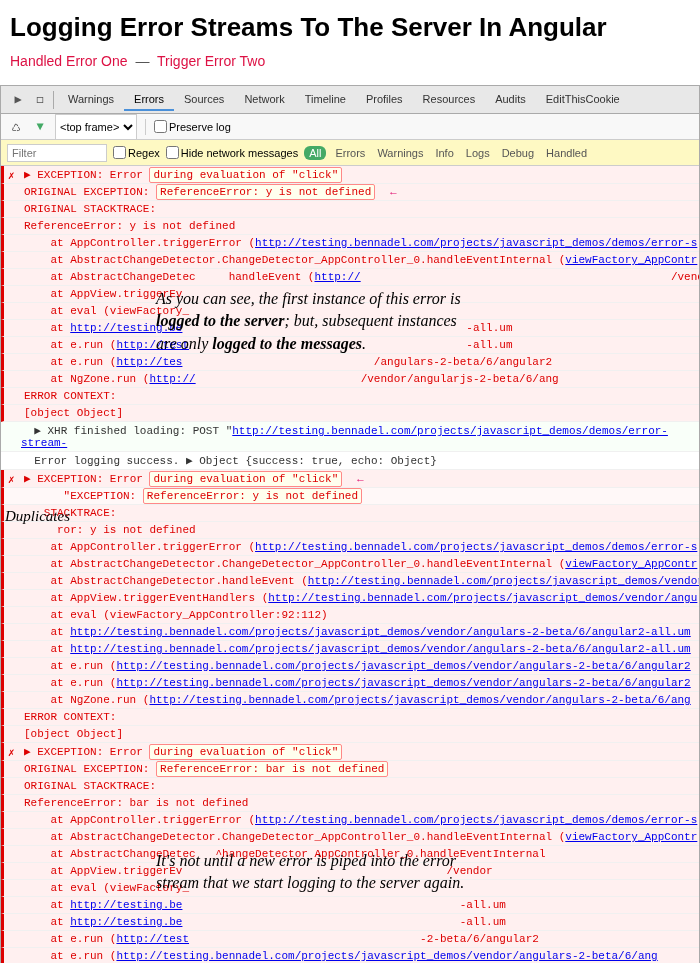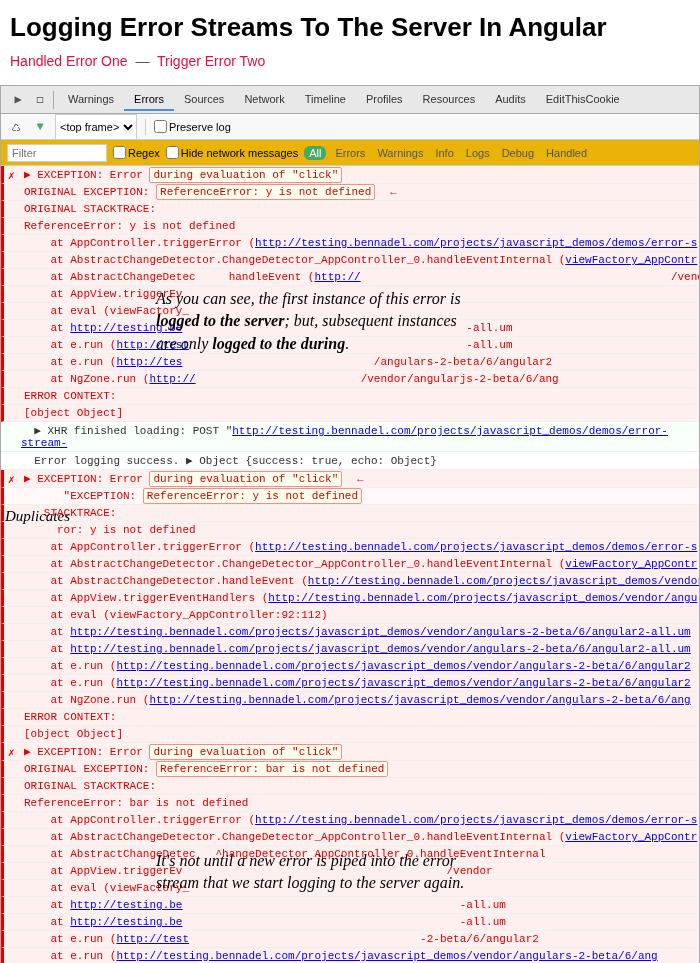--- a/index.html
+++ b/index.html
@@ -87,21 +87,21 @@
       background: #f8f8f8;
       gap: 6px;
       height: 26px;
     }
     
     .toolbar3 {
       display: flex;
       align-items: center;
       padding: 3px 6px;
       border-bottom: 1px solid #ccc;
-      background: #eab308;
+      background: #fef9c3;
       gap: 6px;
       height: 26px;
     }
     
     .filter-input {
       border: 1px solid #ccc;
       padding: 1px 4px;
       font-size: 11px;
       width: 100px;
       height: 18px;
@@ -286,21 +286,21 @@
         <div class="console-line error">&nbsp;&nbsp;&nbsp;&nbsp;at AppView.triggerEv</div>
         <div class="console-line error">&nbsp;&nbsp;&nbsp;&nbsp;at eval (viewFactory_</div>
         <div class="console-line error">&nbsp;&nbsp;&nbsp;&nbsp;at <span class="link-url">http://testing.be</span>&nbsp;&nbsp;&nbsp;&nbsp;&nbsp;&nbsp;&nbsp;&nbsp;&nbsp;&nbsp;&nbsp;&nbsp;&nbsp;&nbsp;&nbsp;&nbsp;&nbsp;&nbsp;&nbsp;&nbsp;&nbsp;&nbsp;&nbsp;&nbsp;&nbsp;&nbsp;&nbsp;&nbsp;&nbsp;&nbsp;&nbsp;&nbsp;&nbsp;&nbsp;&nbsp;&nbsp;&nbsp;&nbsp;&nbsp;&nbsp;&nbsp;&nbsp;&nbsp;-all.um</div>
         <div class="console-line error">&nbsp;&nbsp;&nbsp;&nbsp;at e.run (<span class="link-url">http://test</span>&nbsp;&nbsp;&nbsp;&nbsp;&nbsp;&nbsp;&nbsp;&nbsp;&nbsp;&nbsp;&nbsp;&nbsp;&nbsp;&nbsp;&nbsp;&nbsp;&nbsp;&nbsp;&nbsp;&nbsp;&nbsp;&nbsp;&nbsp;&nbsp;&nbsp;&nbsp;&nbsp;&nbsp;&nbsp;&nbsp;&nbsp;&nbsp;&nbsp;&nbsp;&nbsp;&nbsp;&nbsp;&nbsp;&nbsp;&nbsp;&nbsp;&nbsp;-all.um</div>
         <div class="console-line error">&nbsp;&nbsp;&nbsp;&nbsp;at e.run (<span class="link-url">http://tes</span>&nbsp;&nbsp;&nbsp;&nbsp;&nbsp;&nbsp;&nbsp;&nbsp;&nbsp;&nbsp;&nbsp;&nbsp;&nbsp;&nbsp;&nbsp;&nbsp;&nbsp;&nbsp;&nbsp;&nbsp;&nbsp;&nbsp;&nbsp;&nbsp;&nbsp;&nbsp;&nbsp;&nbsp;&nbsp;/angulars-2-beta/6/angular2</div>
         <div class="console-line error">&nbsp;&nbsp;&nbsp;&nbsp;at NgZone.run (<span class="link-url">http://</span>&nbsp;&nbsp;&nbsp;&nbsp;&nbsp;&nbsp;&nbsp;&nbsp;&nbsp;&nbsp;&nbsp;&nbsp;&nbsp;&nbsp;&nbsp;&nbsp;&nbsp;&nbsp;&nbsp;&nbsp;&nbsp;&nbsp;&nbsp;&nbsp;&nbsp;/vendor/angularjs-2-beta/6/ang</div>
 
         <div style="position:absolute; top:2px; left:155px; font-family:'Georgia',serif; font-style:italic; font-size:16px; line-height:1.4; color:#000; pointer-events:none; z-index:5; background:transparent;">
           As you can see, the first instance of this error is<br>
           <b>logged to the server</b>; but, subsequent instances<br>
-          are only <b>logged to the during</b>.
+          are only <b>logged to the messages</b>.
         </div>
       </div>
 
       <div class="console-line error">ERROR CONTEXT:</div>
       <div class="console-line error">[object Object]</div>
     </div>
 
     <div class="xhr-line">
       &nbsp;&nbsp;▶ XHR finished loading: POST "<span class="xhr-link">http://testing.bennadel.com/projects/javascript_demos/demos/error-stream-</span>
     </div>

